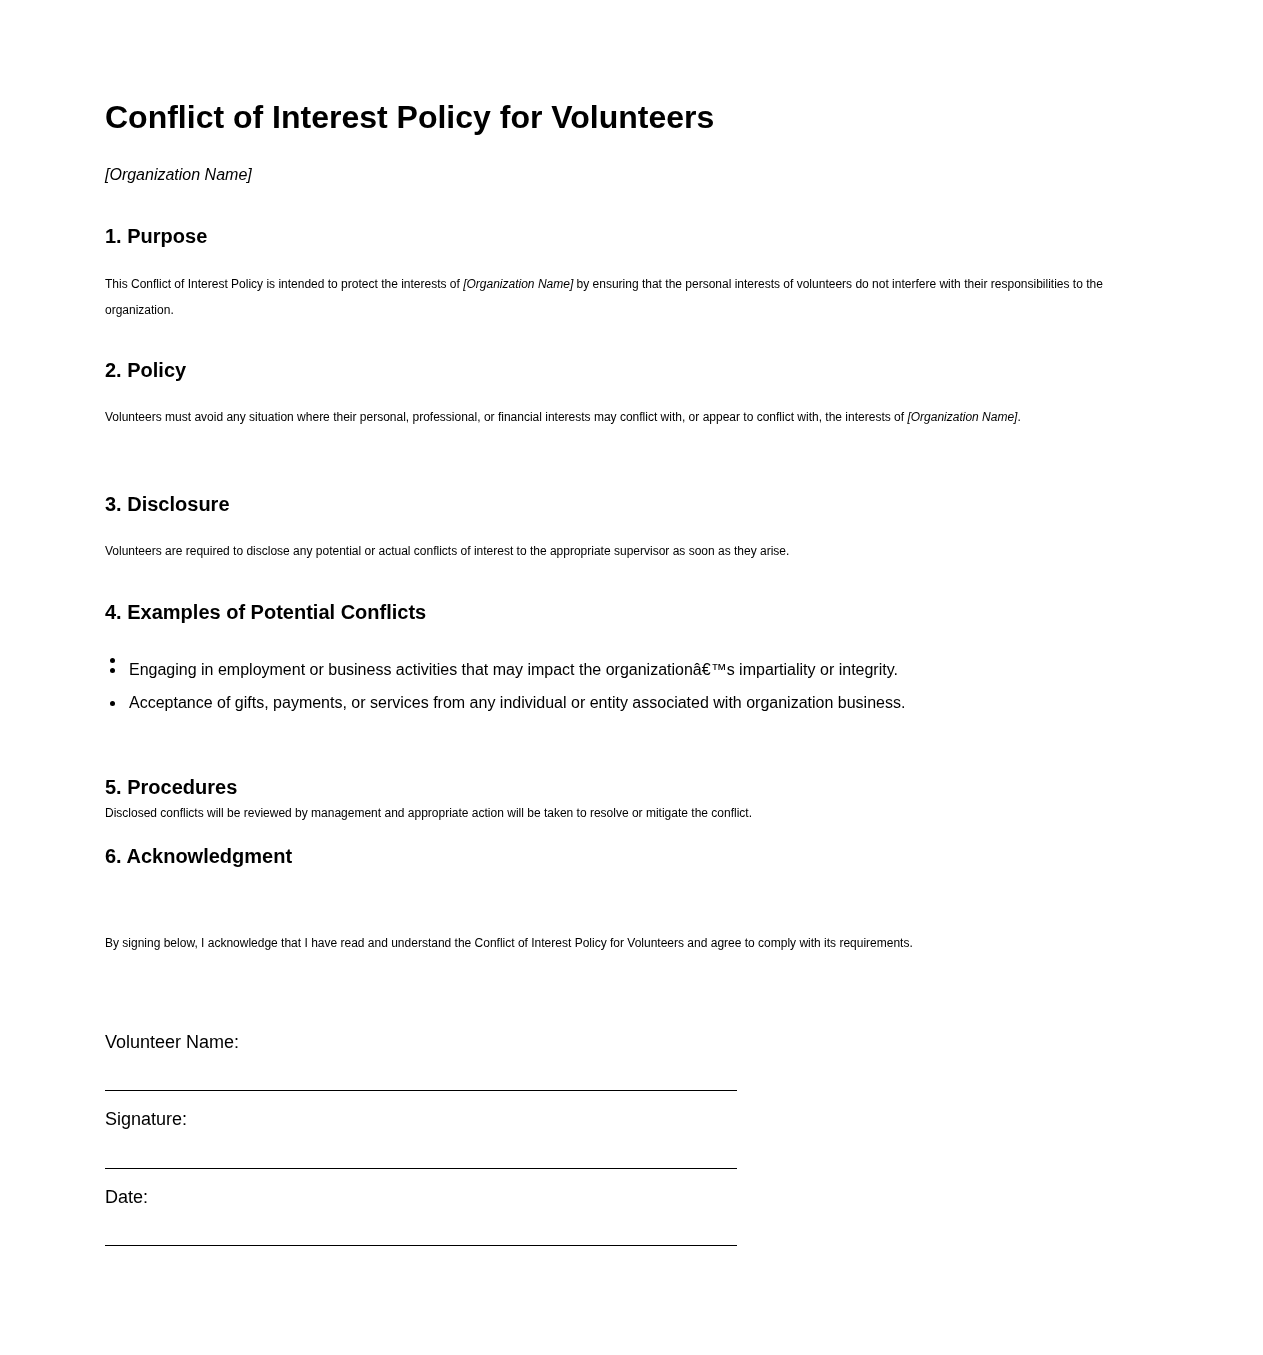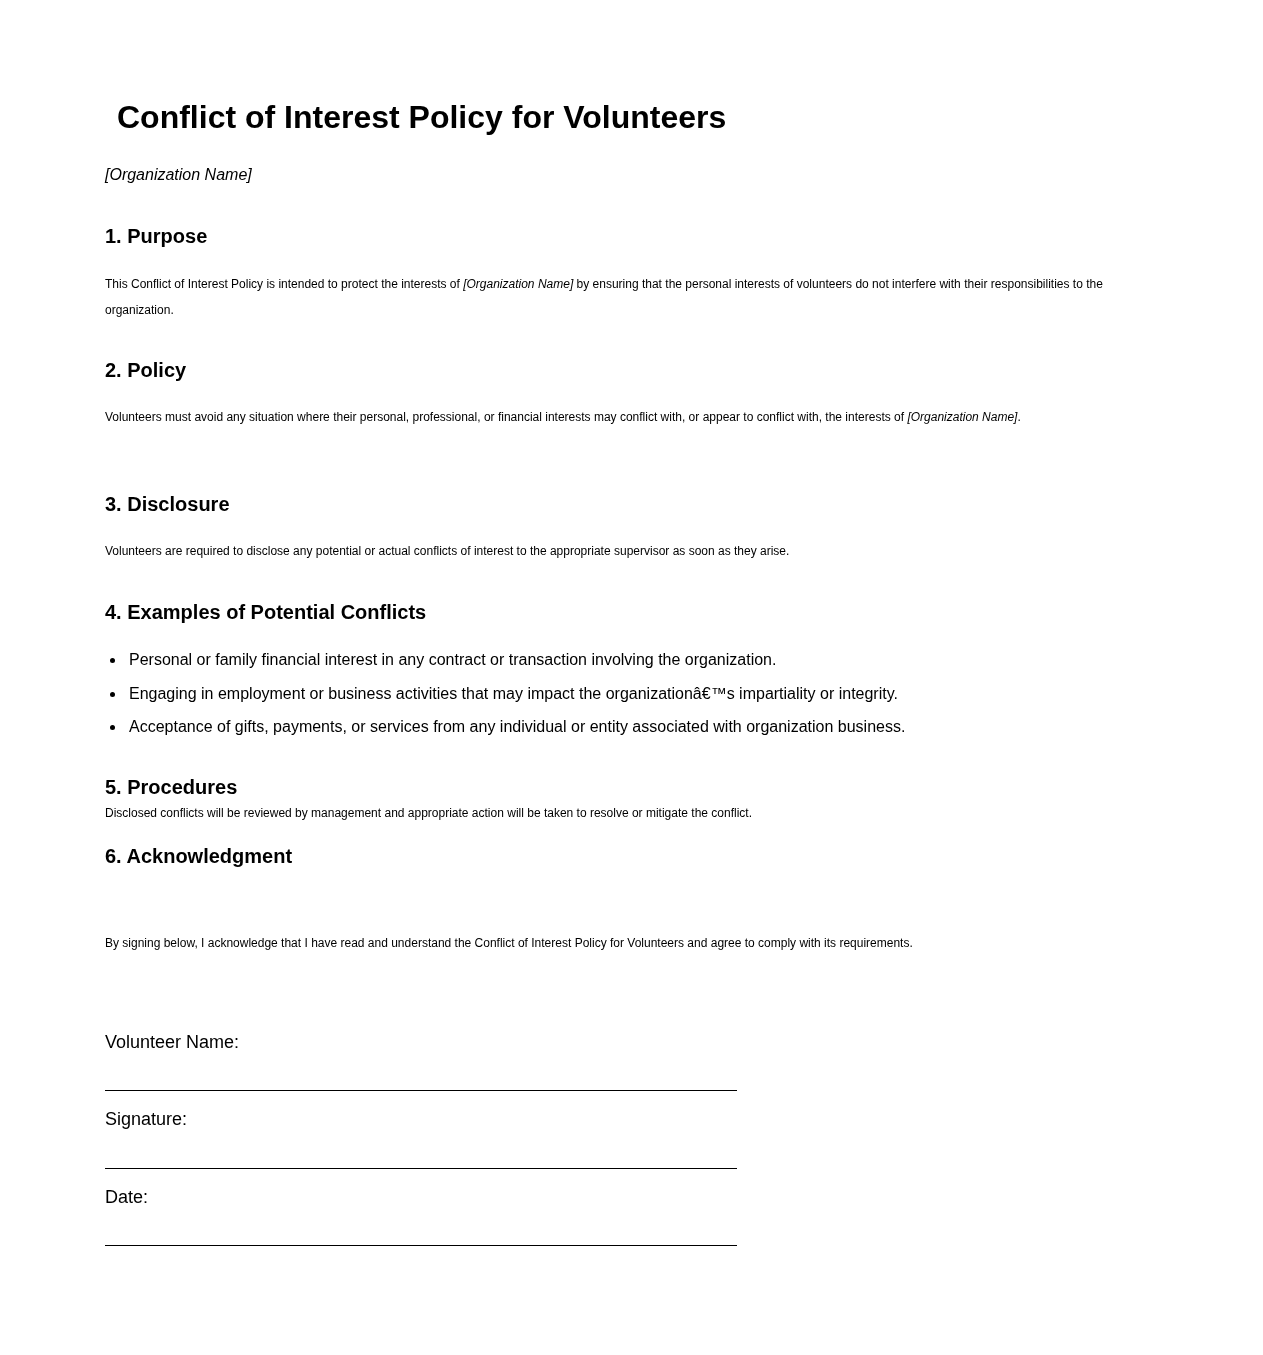--- a/index.html
+++ b/index.html
@@ -17,21 +17,21 @@
     }
     .page {
       position: absolute;
       left: 105px;
       top: 0;
       width: 1052px;
     }
     h1 {
       position: absolute;
       top: 98px;
-      left: 12px;
+      left: 0;
       margin: 0;
       font-size: 32px;
       font-weight: bold;
       line-height: 38px;
       white-space: nowrap;
     }
     .org {
       position: absolute;
       top: 165px;
       left: 0;
@@ -110,21 +110,21 @@
   <p class="body" style="top:271px;"><span>This Conflict of Interest Policy is intended to protect the interests of </span><em>[Organization Name]</em><span> by ensuring that the personal interests of volunteers do not interfere with their responsibilities to the organization.</span></p>
 
   <h2 style="top:358px;">2. Policy</h2>
   <p class="body" style="top:404px;"><span>Volunteers must avoid any situation where their personal, professional, or financial interests may conflict with, or appear to conflict with, the interests of </span><em>[Organization Name]</em><span>.</span></p>
 
   <h2 style="top:492px;">3. Disclosure</h2>
   <p class="body" style="top:538px;">Volunteers are required to disclose any potential or actual conflicts of interest to the appropriate supervisor as soon as they arise.</p>
 
   <h2 style="top:600px;">4. Examples of Potential Conflicts</h2>
   <ul class="conflicts">
-    <li><span class="bullet"></span><span>Personal or family financial interest in any contract or transaction involving the organization.</span></li>
+    <li><span class="bullet"></span></li>
     <li><span class="bullet"></span><span>Engaging in employment or business activities that may impact the organizationâ€™s impartiality or integrity.</span></li>
     <li><span class="bullet"></span><span>Acceptance of gifts, payments, or services from any individual or entity associated with organization business.</span></li>
   </ul>
 
   <h2 style="top:775px;">5. Procedures</h2>
   <p class="body" style="top:800px;">Disclosed conflicts will be reviewed by management and appropriate action will be taken to resolve or mitigate the conflict.</p>
 
   <h2 style="top:844px;">6. Acknowledgment</h2>
   <p class="body" style="top:930px;">By signing below, I acknowledge that I have read and understand the Conflict of Interest Policy for Volunteers and agree to comply with its requirements.</p>
 

